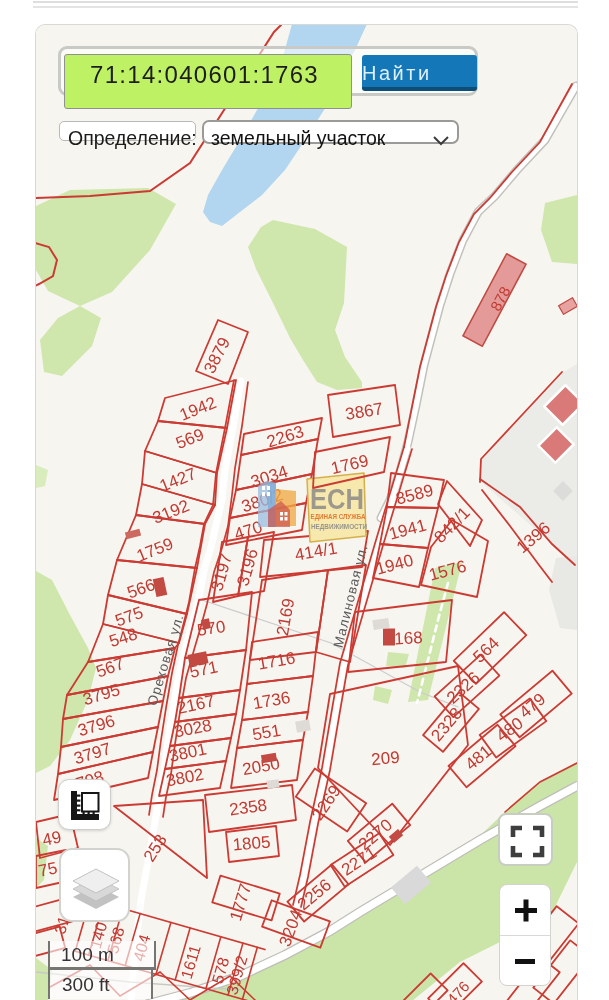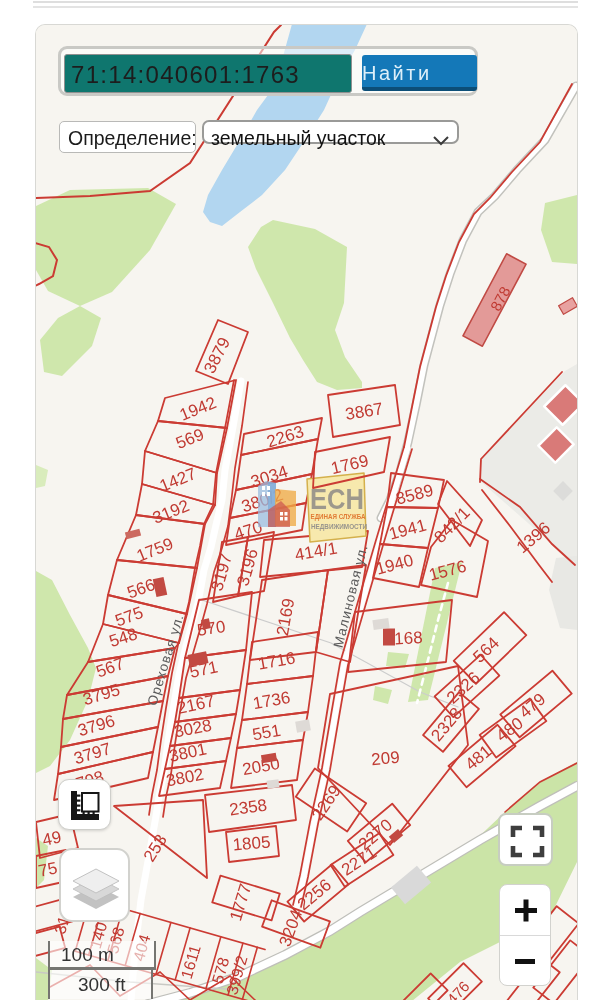--- a/index.html
+++ b/index.html
@@ -1,32 +1,32 @@
 <!DOCTYPE html>
 <html><head>
 <meta charset="utf-8">
 <style>
 html,body{margin:0;padding:0;background:#ffffff;font-family:"Liberation Sans",sans-serif;}
 #page{position:relative;width:609px;height:1000px;overflow:hidden;background:#fff;}
 #map{position:absolute;left:35px;top:24px;width:541px;height:976px;background:#f7f5f0;border:1px solid #d8d8d4;border-bottom:none;border-radius:10px 10px 0 0;overflow:hidden;}
 #mapsvg{position:absolute;left:0;top:0;}
 .ctl{position:absolute;box-sizing:border-box;}
 #panel{left:22px;top:21px;width:420px;height:50px;border:3px solid #c9c9c5;border-radius:9px;background:rgba(255,255,255,0.55);}
-#searchinput{left:28px;top:29px;width:288px;height:39px;background:#0f766e;border:1.5px solid #909090;border-radius:3px;font-size:24px;letter-spacing:1.3px;color:#1d1d1d;line-height:39px;padding-left:6px;white-space:nowrap;overflow:hidden;}
+#searchinput{left:28px;top:29px;width:288px;height:55px;background:#bef264;border:1.5px solid #909090;border-radius:3px;font-size:24px;letter-spacing:1.3px;color:#1d1d1d;line-height:39px;padding-left:25px;white-space:nowrap;overflow:hidden;}
 #searchbtn{left:326px;top:30px;width:115px;height:36px;background:#1478b8;border-bottom:4px solid #0c4e77;border-radius:3px;color:#ddeff9;font-size:20px;letter-spacing:2.5px;text-align:left;line-height:36px;}
-#deflabel{left:23px;top:96px;width:137px;height:32px;background:#fff;border:1px solid #b9b9b7;border-radius:5px;font-size:19.5px;color:#1b1b1b;line-height:32px;padding-left:8px;}
+#deflabel{left:23px;top:96px;width:137px;height:20px;background:#fff;border:1px solid #b9b9b7;border-radius:5px;font-size:19.5px;color:#1b1b1b;line-height:32px;padding-left:8px;}
 #defselect{left:166px;top:95px;width:257px;height:24px;background:#fff;border:2px solid #9a9a98;border-radius:7px;font-size:19.5px;color:#111;line-height:33px;padding-left:7px;}
 #rulerbtn{left:22px;top:754px;width:53px;height:51px;background:#fff;border:1px solid #cfcfcb;border-radius:11px;box-shadow:0 1px 3px rgba(0,0,0,0.15);}
 #layersbtn{left:23px;top:823px;width:71px;height:74px;background:#fff;border:2px solid #d2d2ce;border-radius:13px;}
 #fsbtn{left:462px;top:788px;width:55px;height:53px;background:#fff;border:2px solid #c7cdc1;border-radius:8px;}
 #zoomctl{left:463px;top:859px;width:52px;height:102px;background:#fff;border:1px solid #d2d2ce;border-radius:8px;}
 #zoomdiv{position:absolute;left:0;top:50px;width:100%;height:1px;background:#d9d9d9;}
 .scbox{position:absolute;background:rgba(255,255,255,0.6);box-sizing:border-box;font-size:19px;color:#333;}
 #sc1{left:12px;top:916px;width:108px;height:29px;border-left:2.5px solid #757571;border-right:2.5px solid #757571;border-bottom:3px solid #757571;padding-left:11px;line-height:27px;}
-#sc2{left:12px;top:945px;width:105px;height:29px;border-left:2.5px solid #757571;border-right:2.5px solid #757571;padding-left:28px;line-height:29px;}
+#sc2{left:12px;top:945px;width:105px;height:29px;border-left:2.5px solid #757571;border-right:2.5px solid #757571;padding-left:12px;line-height:29px;}
 .tl{position:absolute;left:33px;width:545px;}
 </style>
 </head>
 <body>
 <div id="page">
 
 <div class="tl" style="top:1px;height:1.5px;background:#dedede"></div>
 
 <div class="tl" style="top:6px;height:2px;background:#e3e3e3"></div>
 

